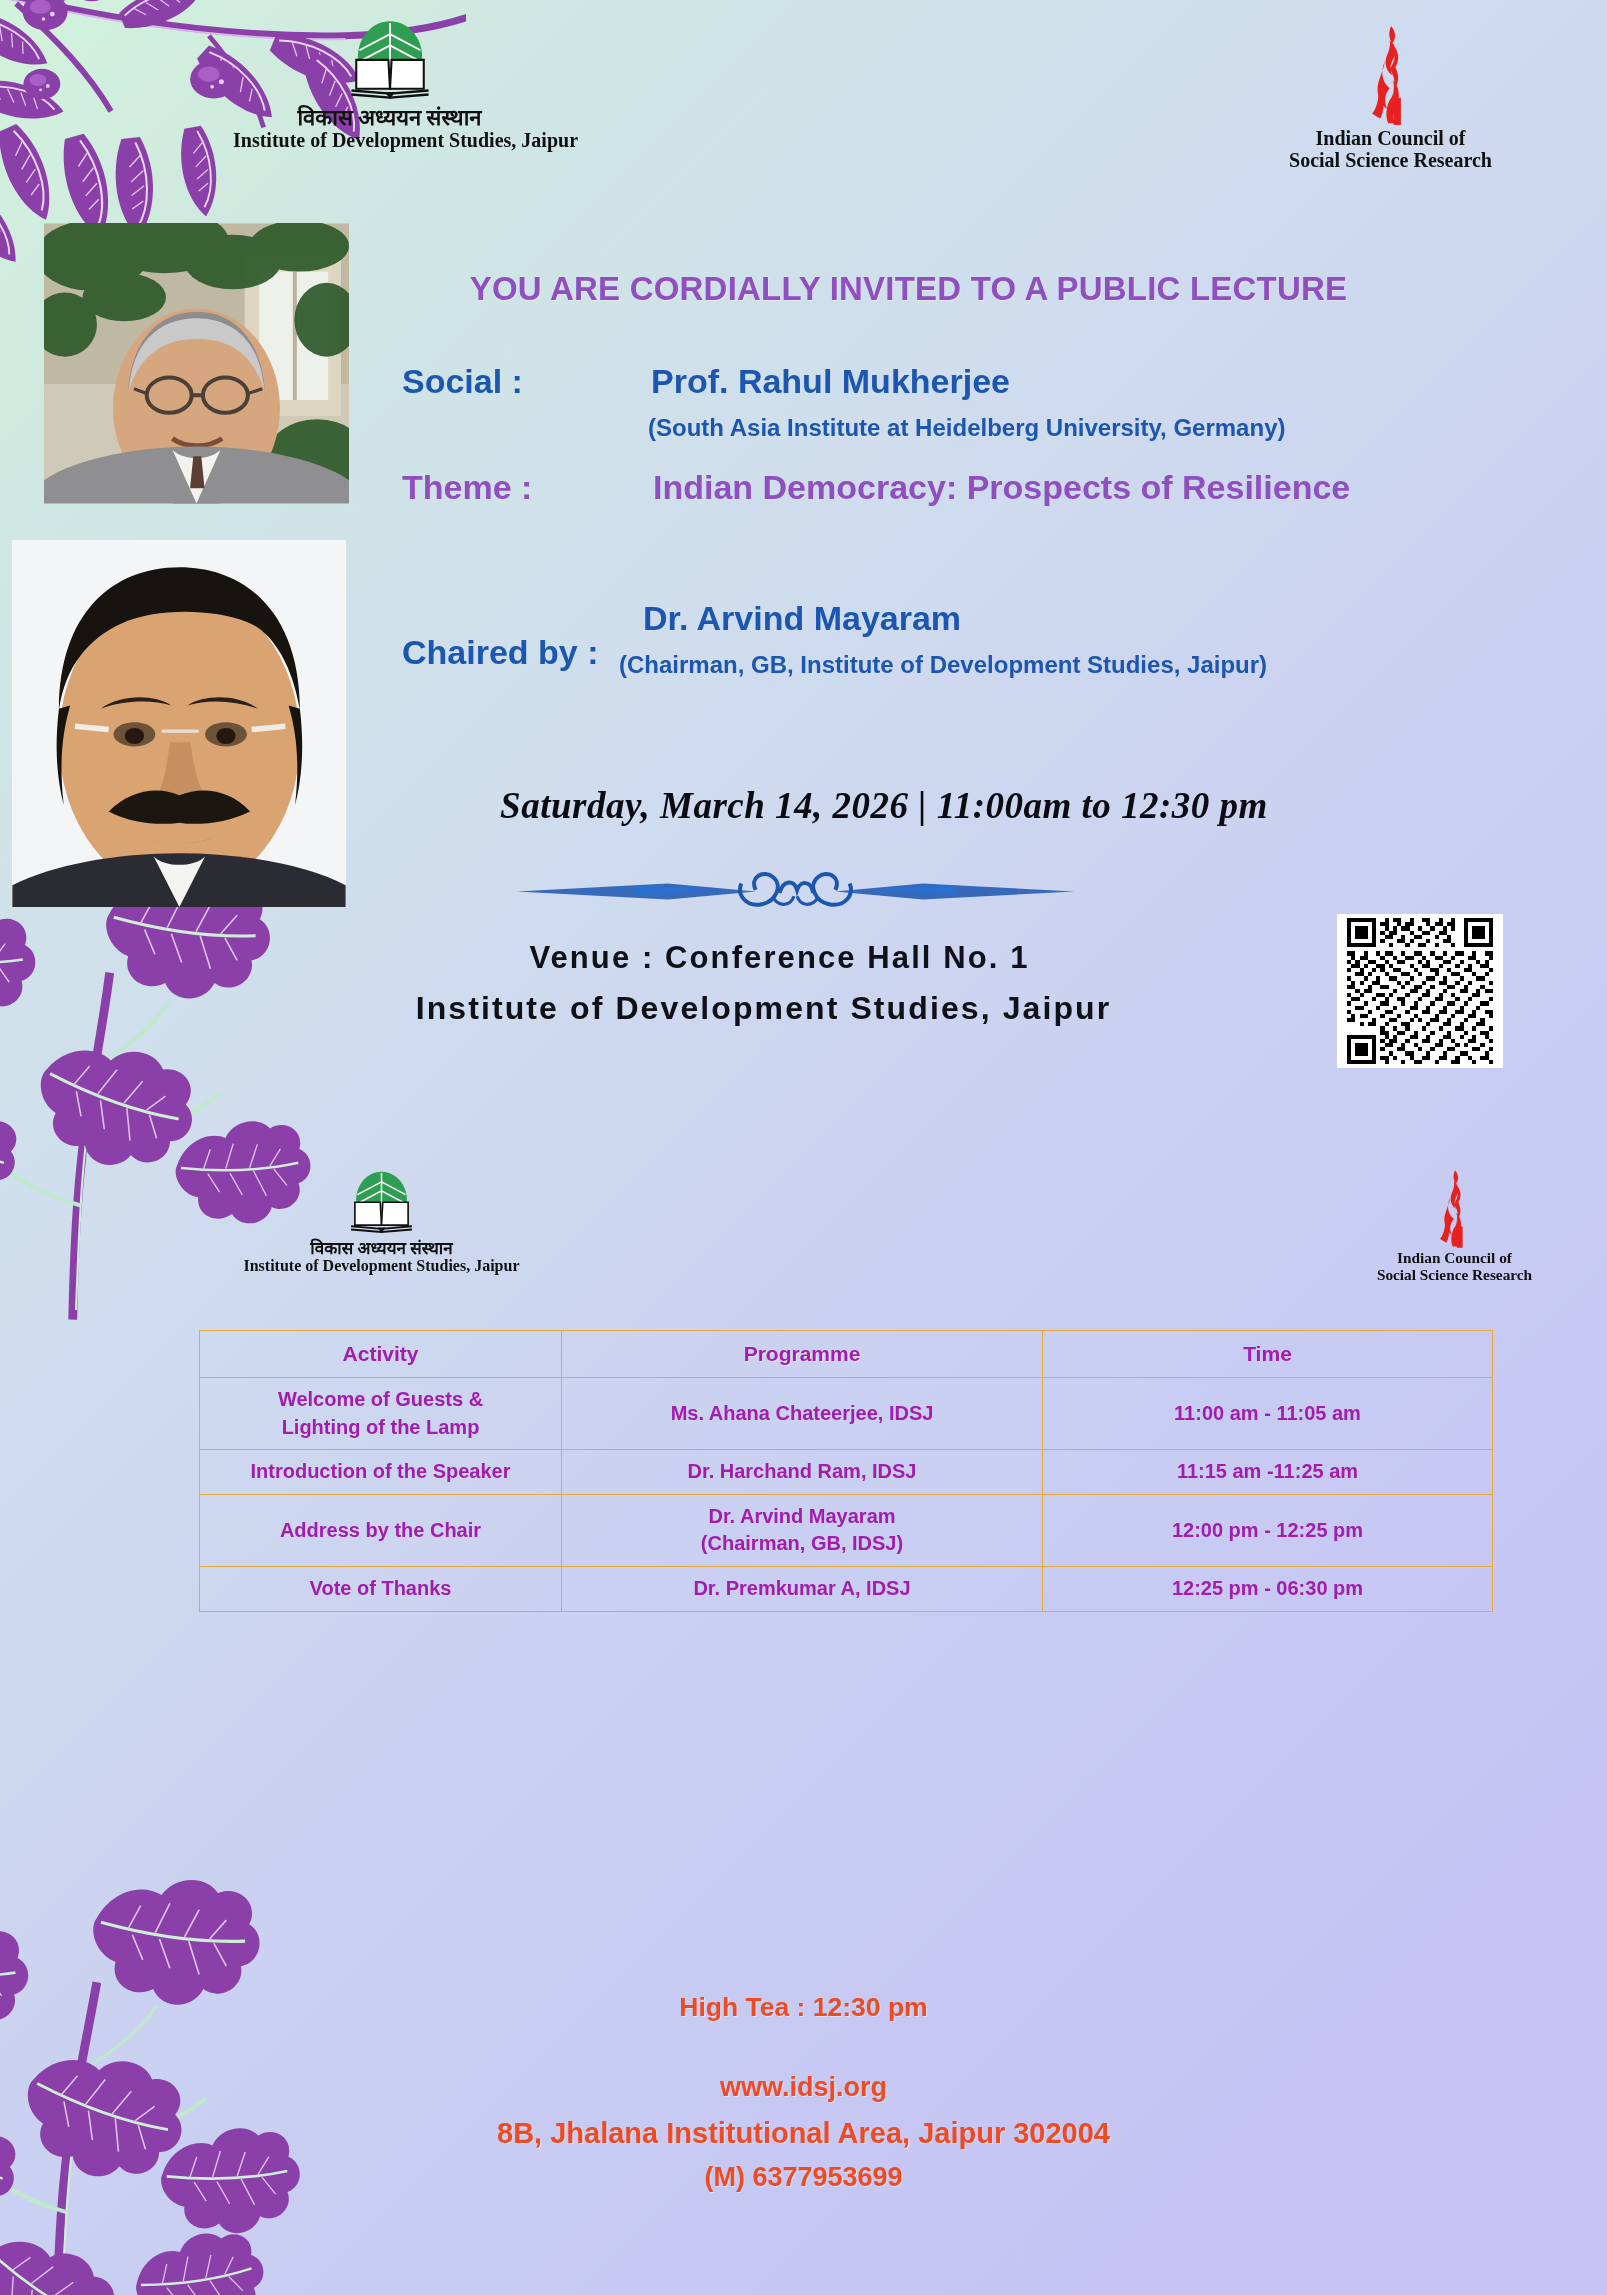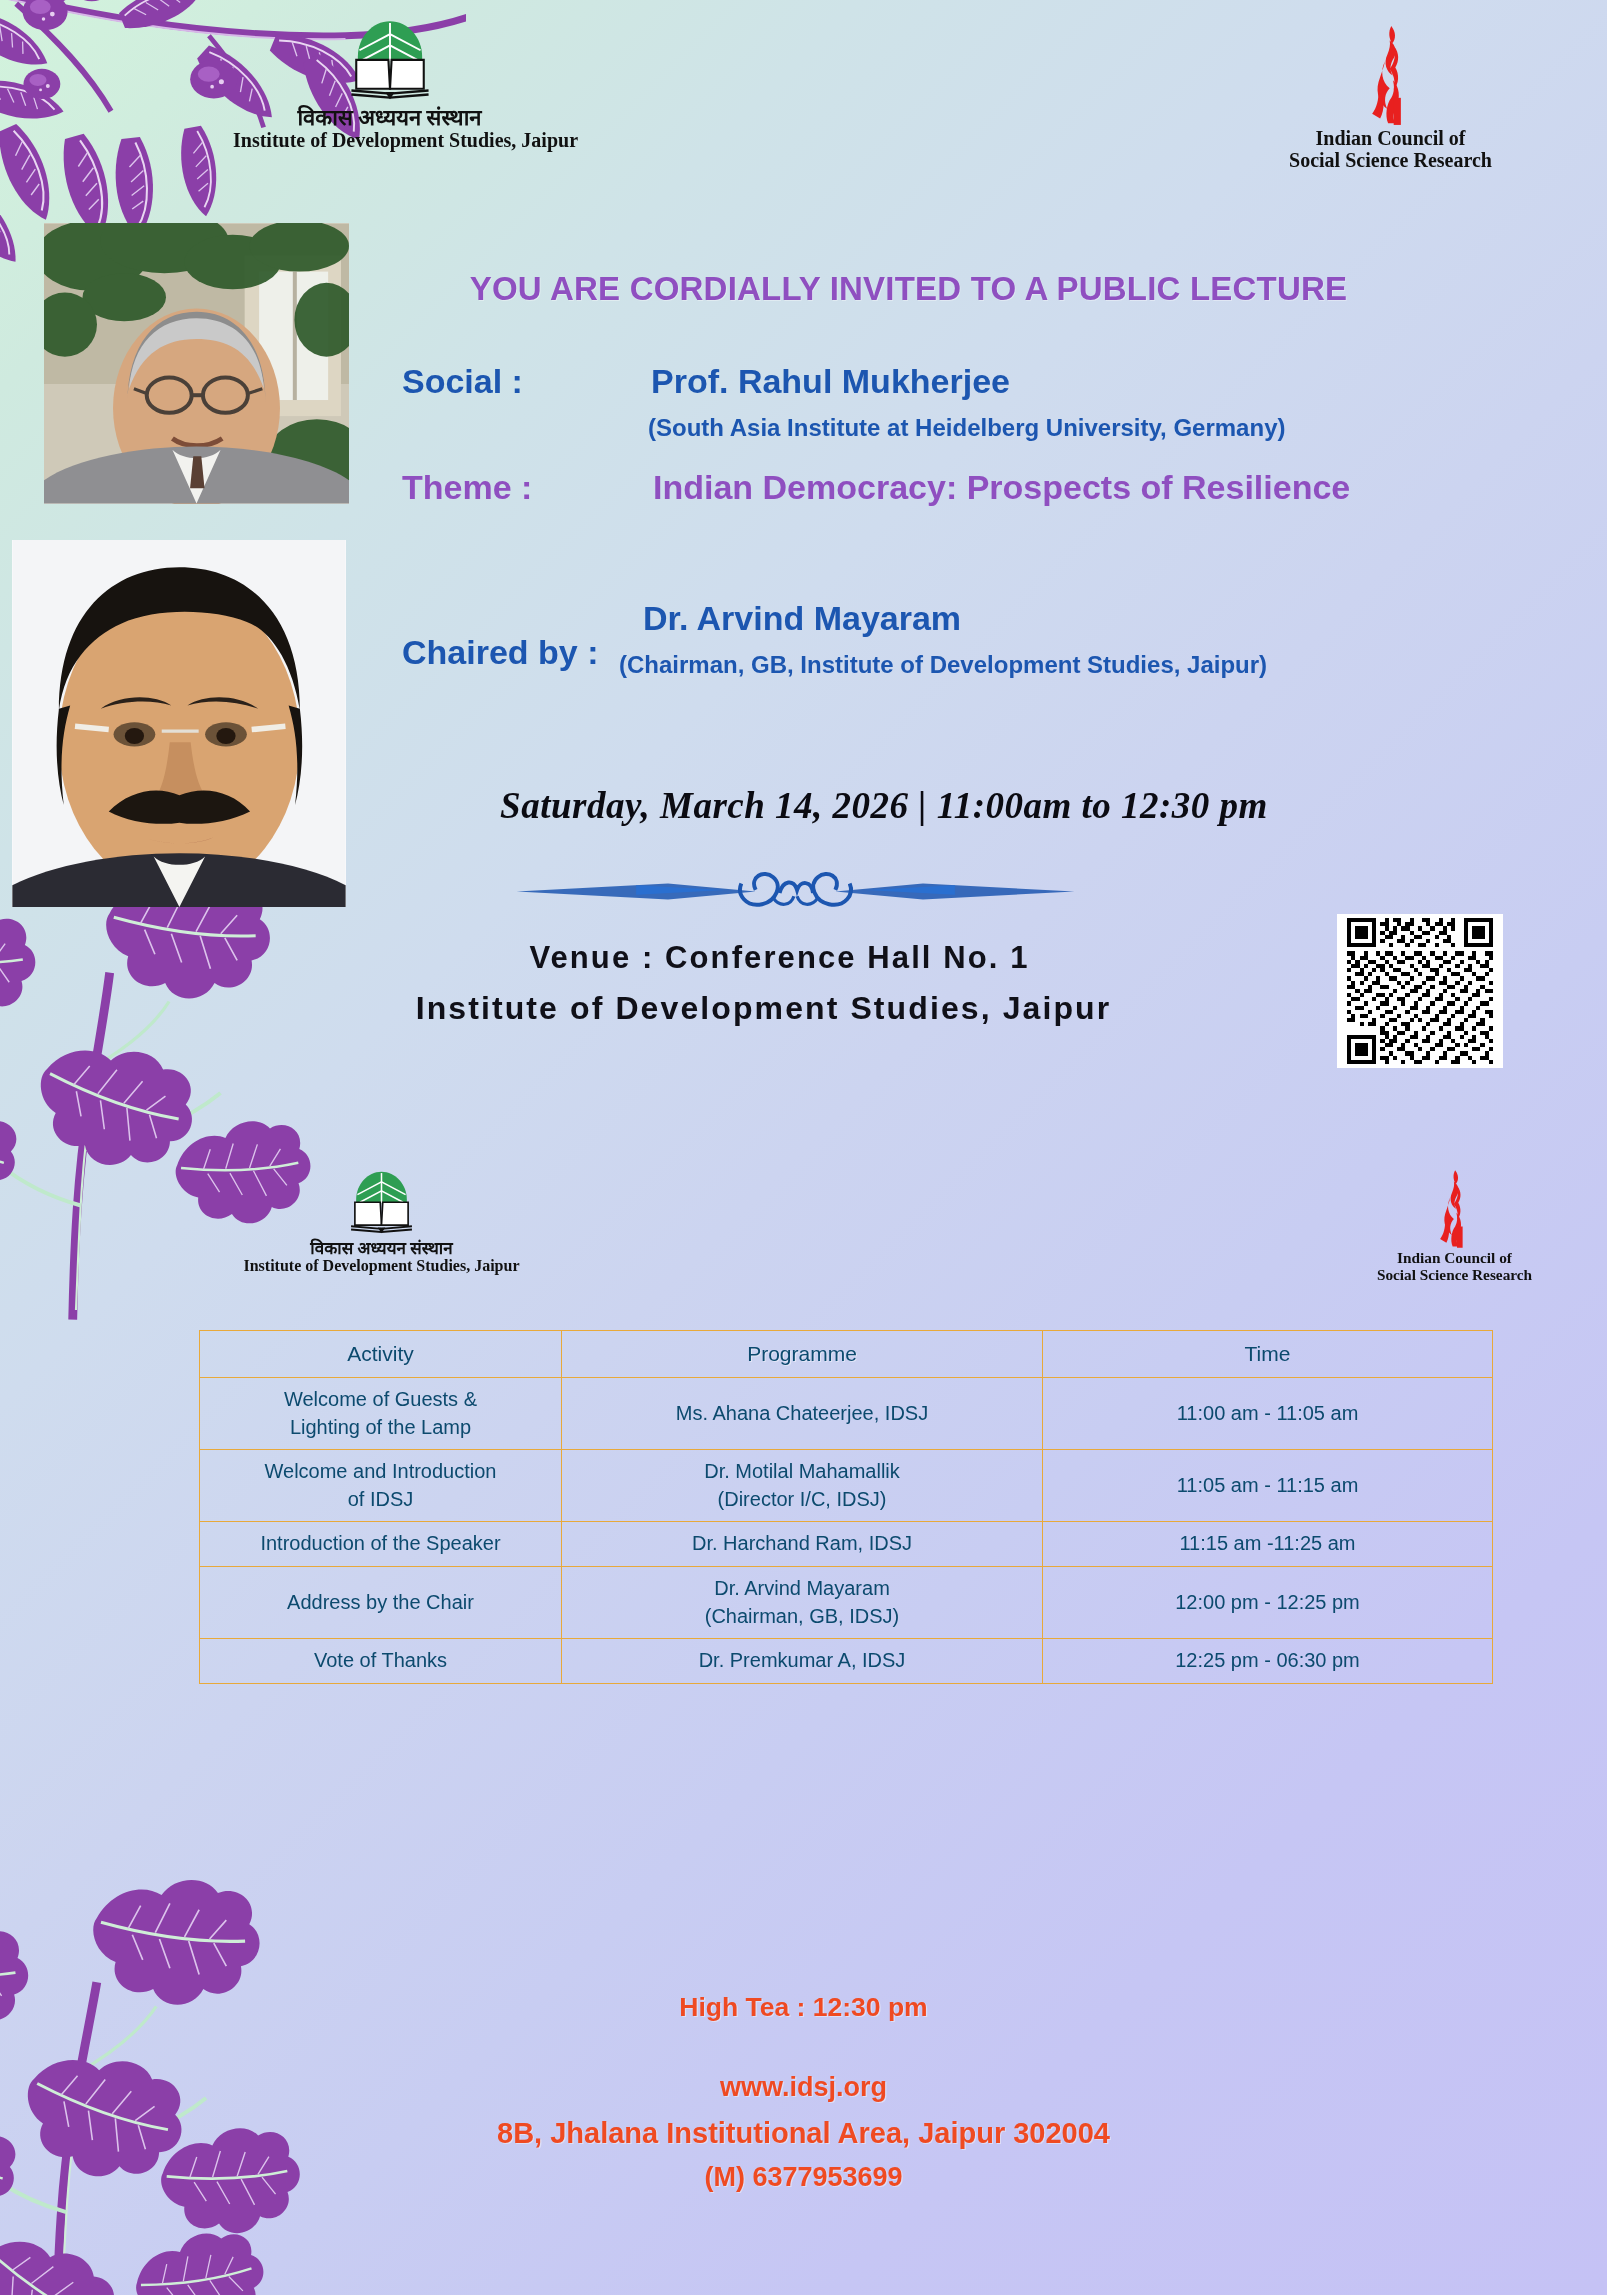--- a/index.html
+++ b/index.html
@@ -142,22 +142,22 @@
   #programme-table {
     position:absolute; left:199px; top:1330px;
     width:1292px;
     border-collapse:collapse;
     table-layout:fixed;
   }
   #programme-table td, #programme-table th {
     border:1.6px solid #e8a93a;
     text-align:center;
     vertical-align:middle;
-    color:#0c4a6e;
-    font-weight:normal;
+    color:#a21caf;
+    font-weight:bold;
     padding:8px 6.4px;
     line-height:1.38;
   }
   #programme-table th { font-size:21px; height:47px; }
   #programme-table td { font-size:20px; }
   .col-activity { width:362px; }
   .col-person   { width:481px; }
   .col-time     { width:450px; }
   #programme-title {
     font-size:32px;
@@ -755,25 +755,20 @@
       <th class="col-time">Time</th>
     </tr>
   </thead>
   <tbody id="programme-body">
       <tr>
         <td class="col-activity">Welcome of Guests &amp;<br>Lighting of the Lamp</td>
         <td class="col-person">Ms. Ahana Chateerjee, IDSJ</td>
         <td class="col-time">11:00 am - 11:05 am</td>
       </tr>
       <tr>
-        <td class="col-activity">Welcome and Introduction<br>of  IDSJ</td>
-        <td class="col-person">Dr. Motilal Mahamallik<br>(Director I/C, IDSJ)</td>
-        <td class="col-time">11:05 am - 11:15 am</td>
-      </tr>
-      <tr>
         <td class="col-activity">Introduction of the Speaker</td>
         <td class="col-person">Dr. Harchand Ram, IDSJ</td>
         <td class="col-time">11:15 am -11:25 am</td>
       </tr>
       <tr>
         <td class="col-activity">Address by the Chair</td>
         <td class="col-person">Dr. Arvind Mayaram<br>(Chairman, GB, IDSJ)</td>
         <td class="col-time">12:00 pm - 12:25 pm</td>
       </tr>
       <tr>

